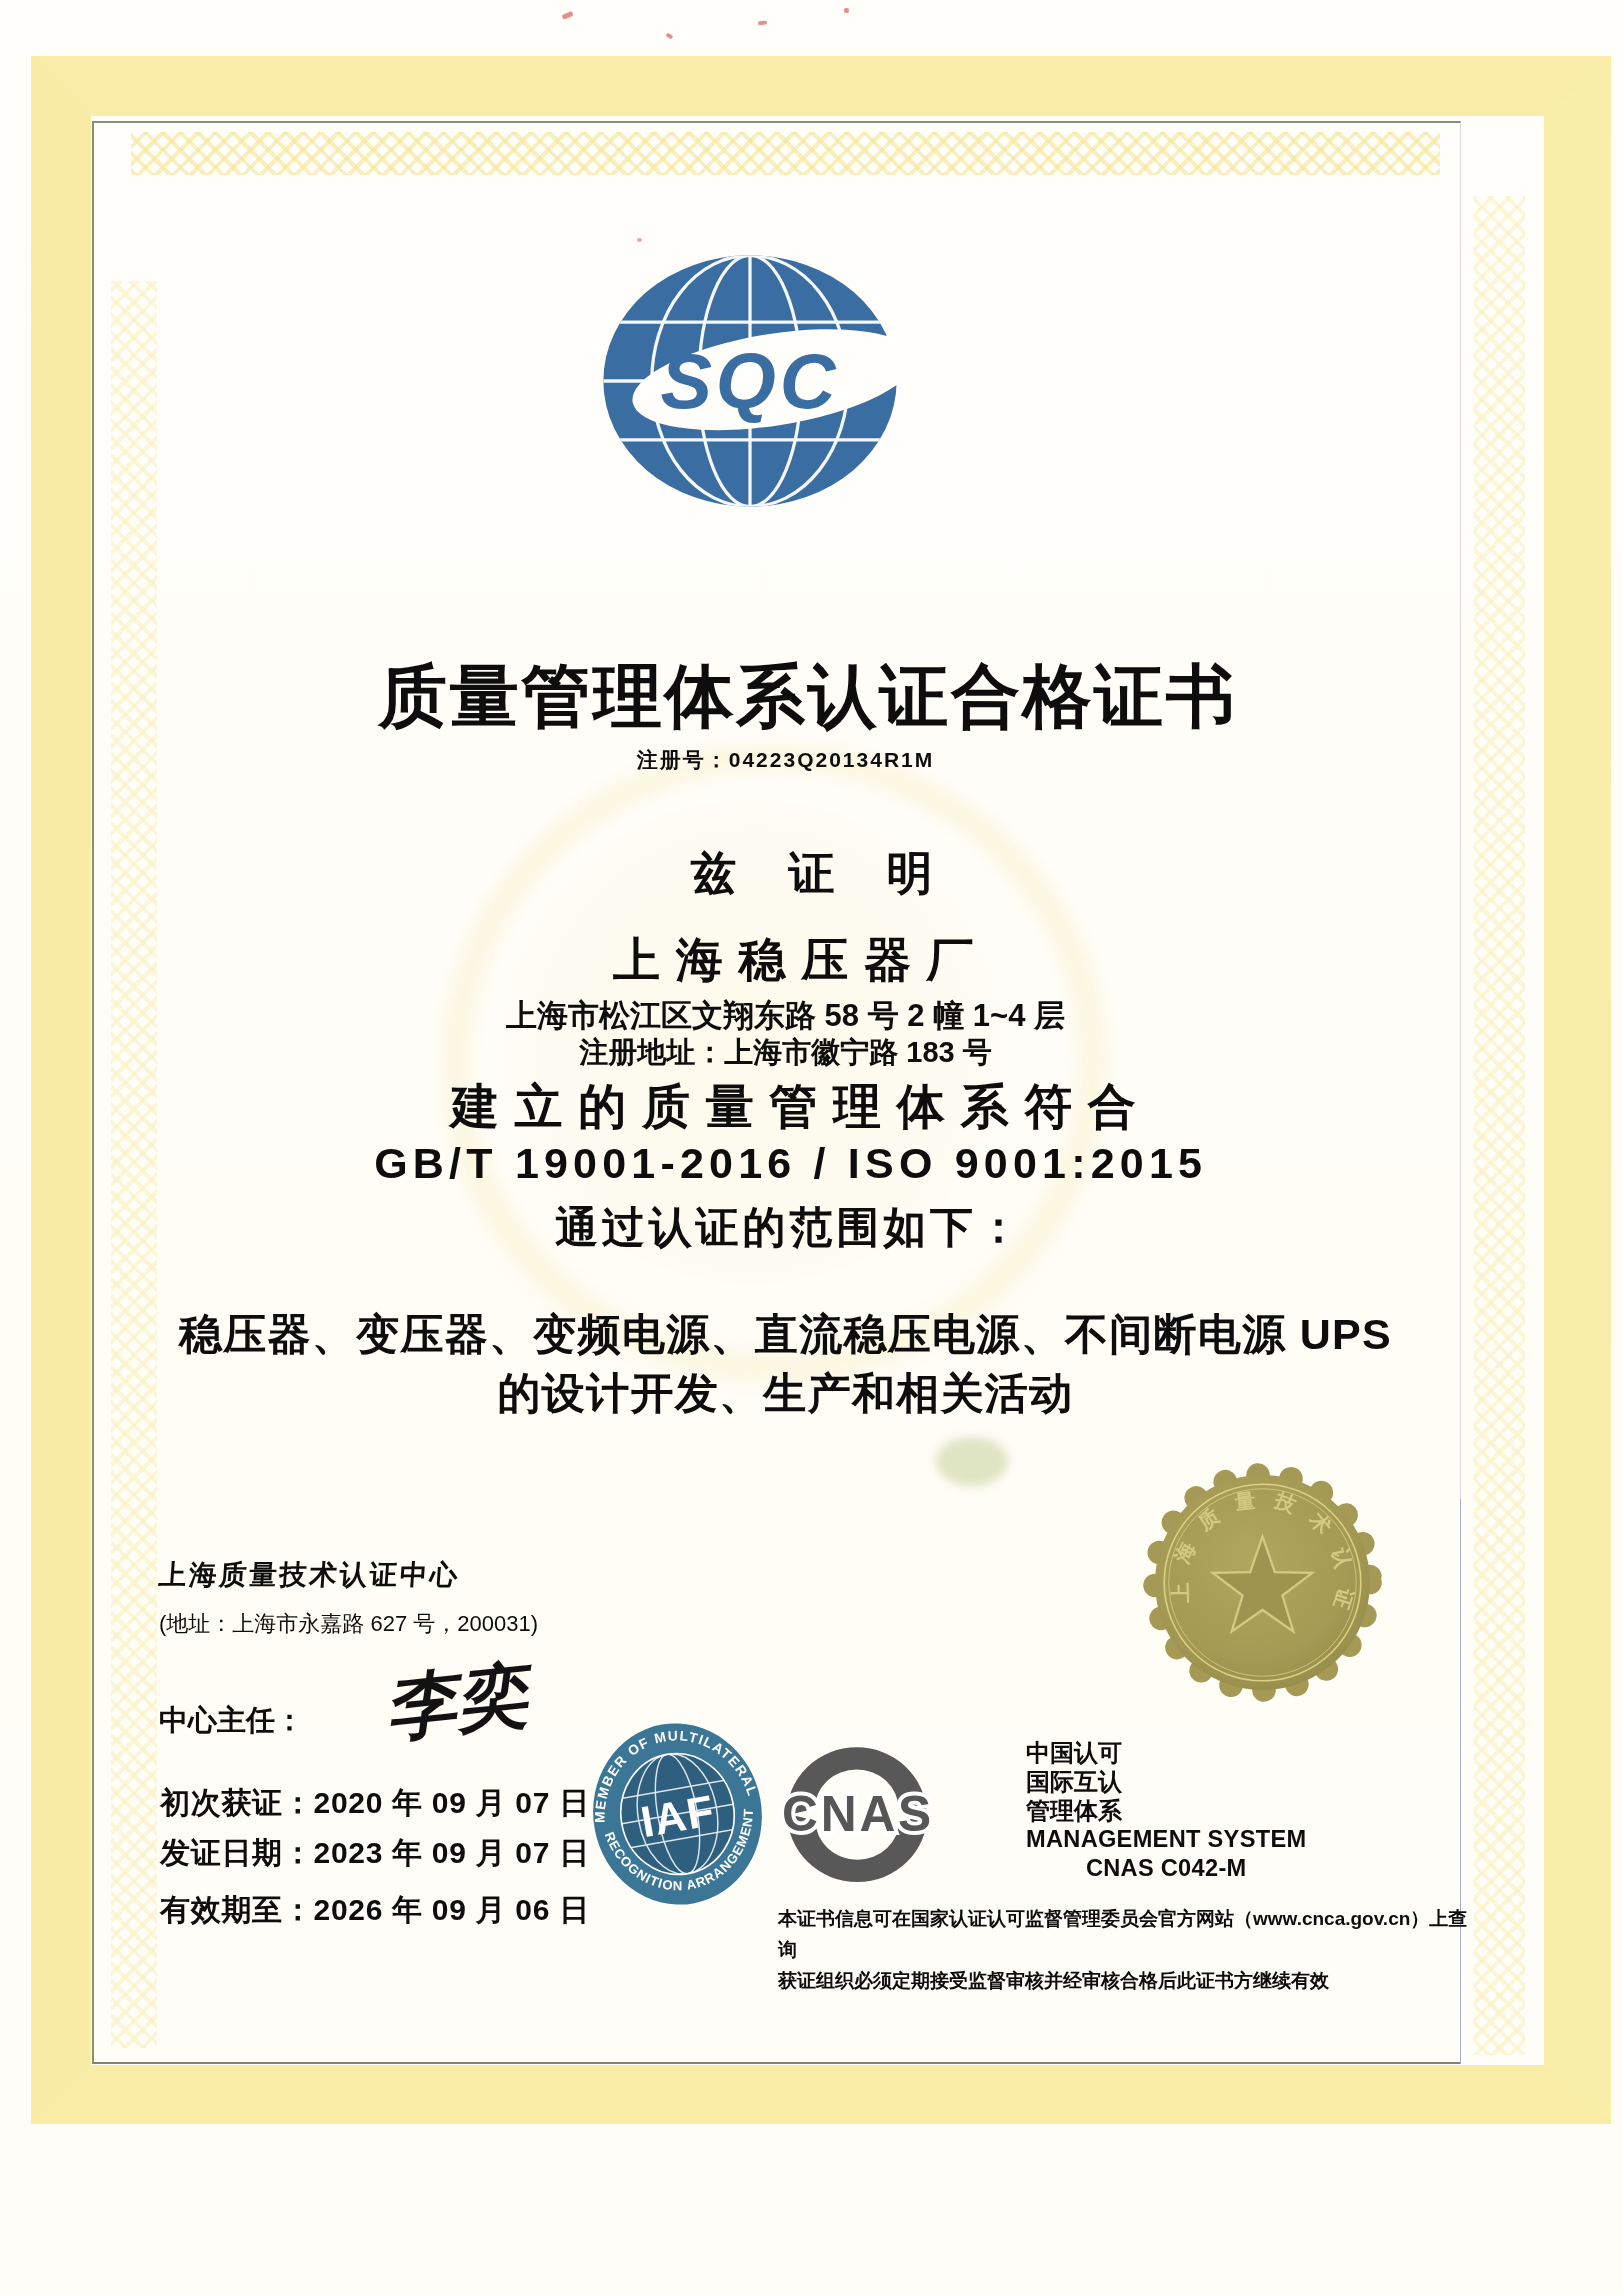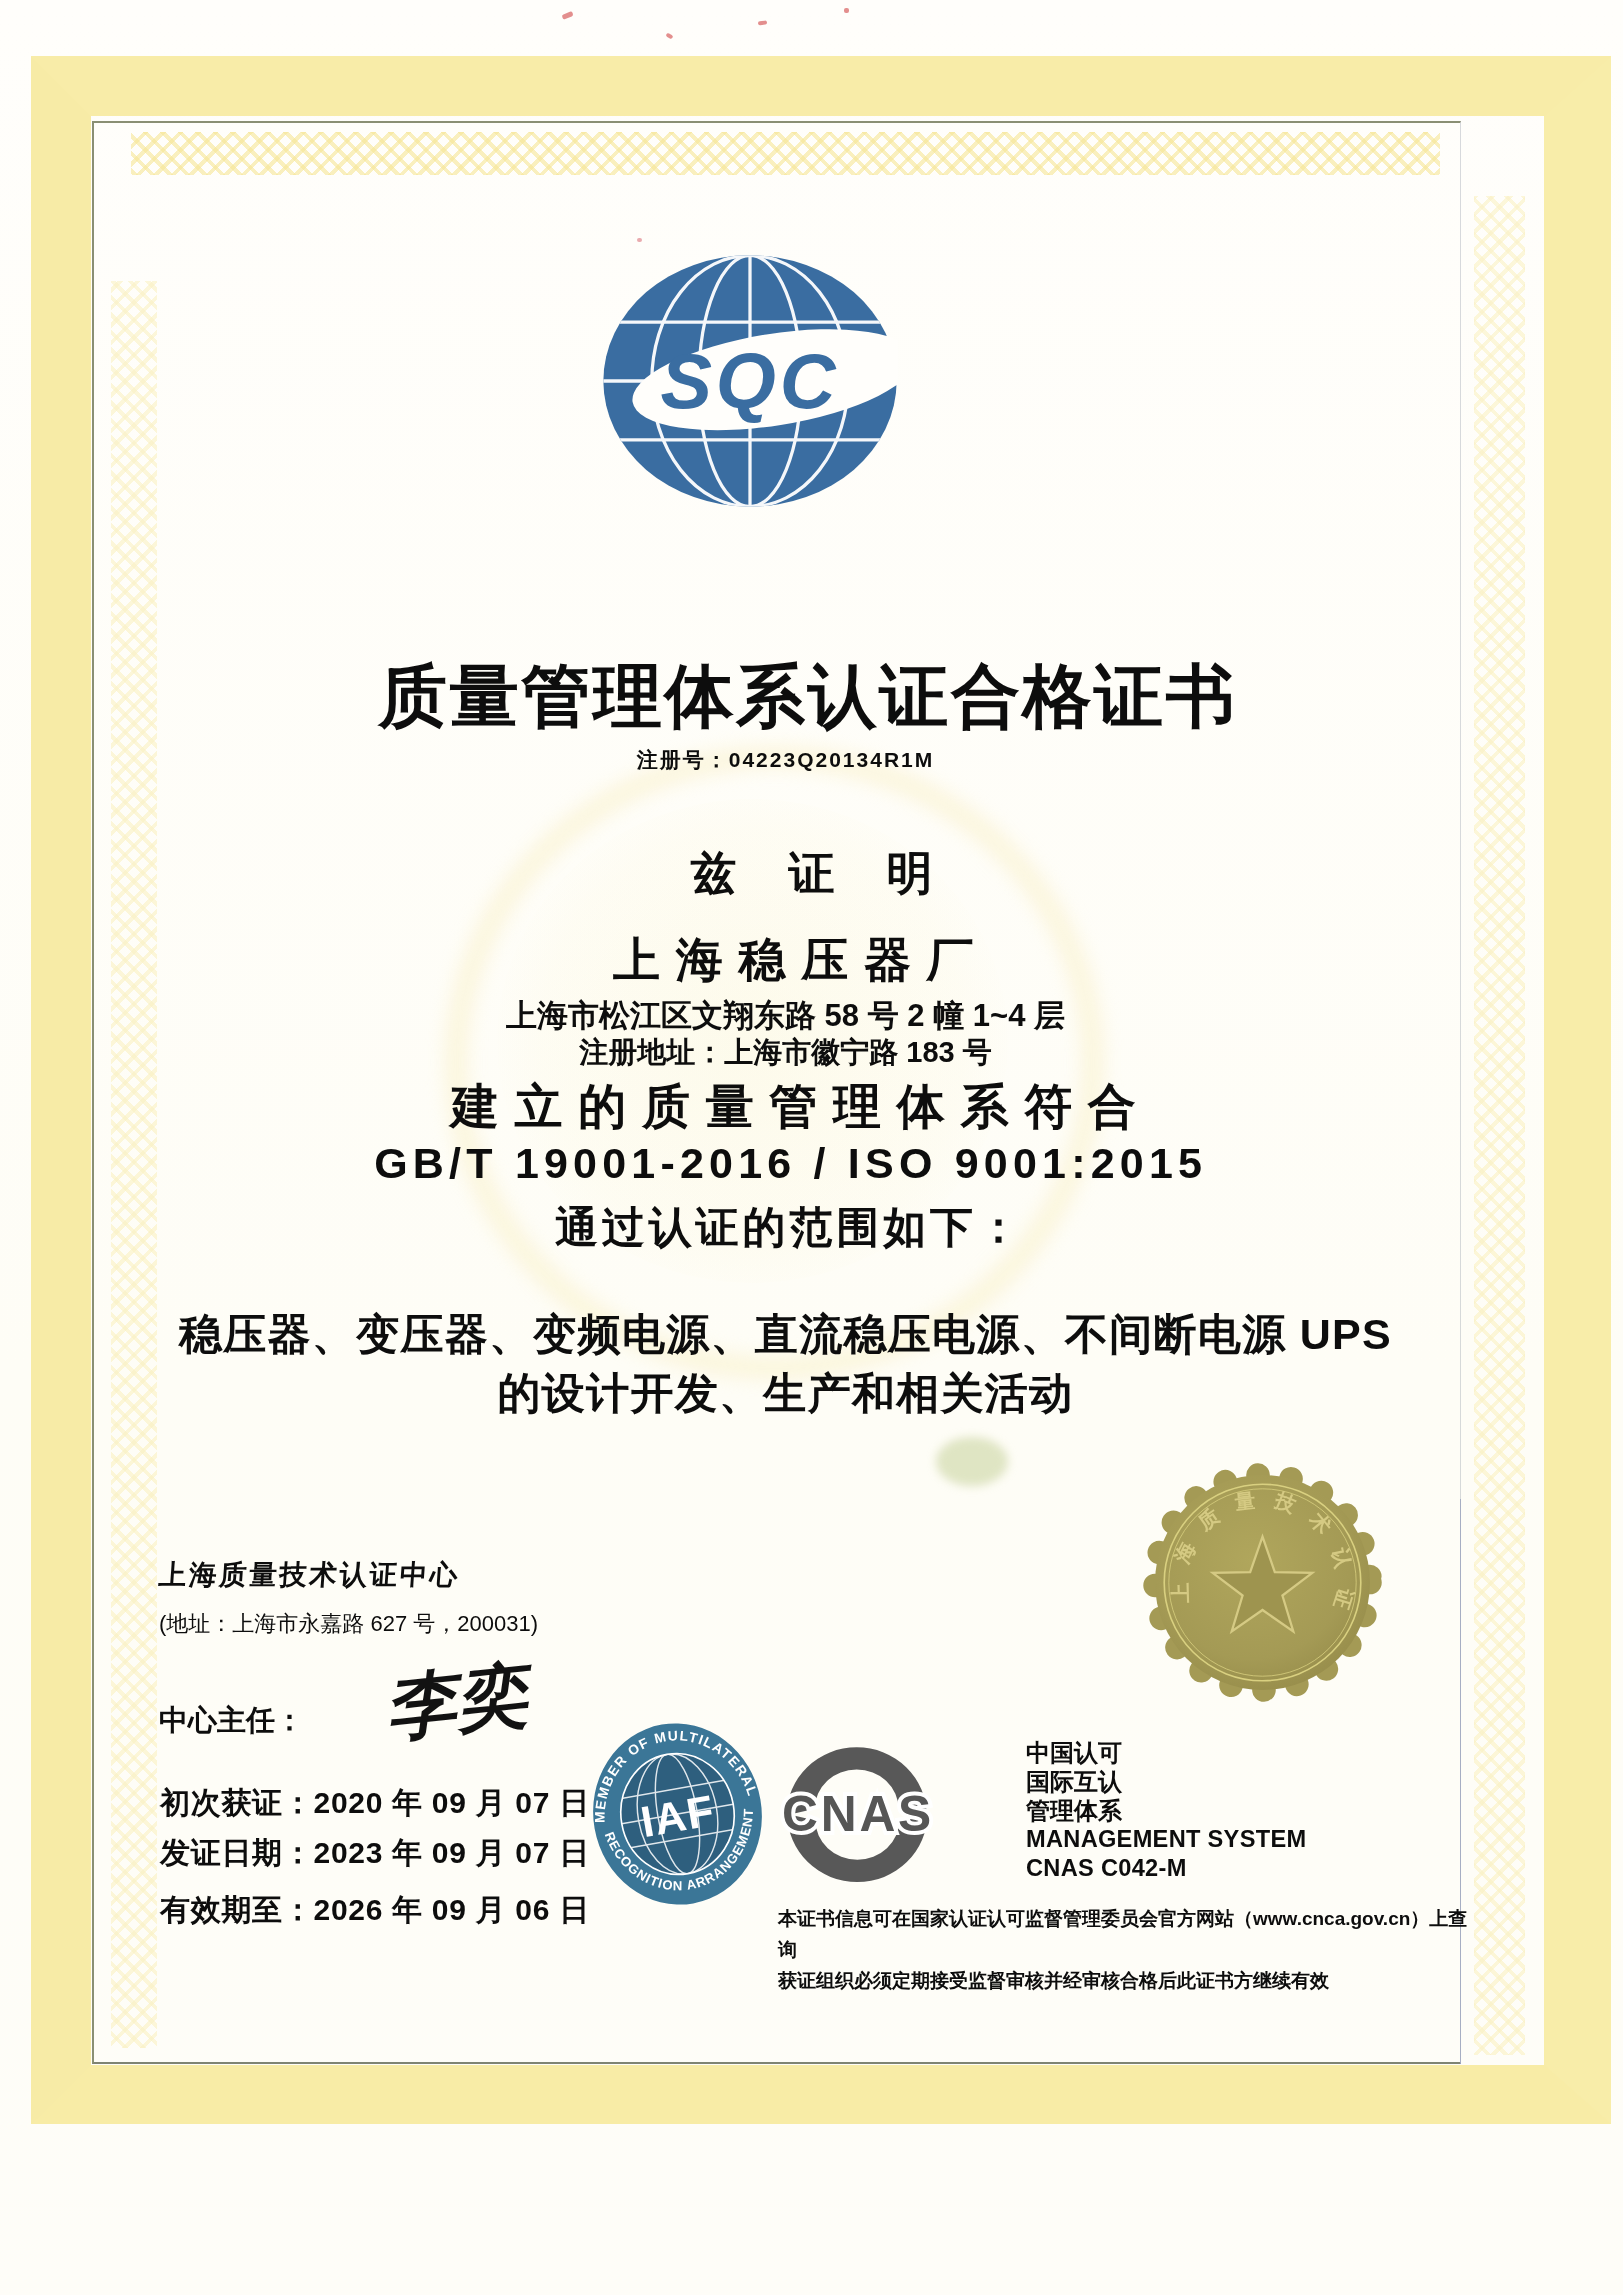--- a/index.html
+++ b/index.html
@@ -71,21 +71,21 @@
   .issuer-name{left:159px;top:1557px;font-size:27.5px;font-weight:800;
     font-family:"Liberation Serif",serif;letter-spacing:2.6px;transform:skewX(-4deg);}
   .issuer-addr{left:159px;top:1609px;font-size:22px;font-weight:500;}
   .director{left:159px;top:1701px;font-size:29px;font-weight:800;
     font-family:"Liberation Serif",serif;}
   .signature{left:385px;top:1655px;font-size:71px;font-weight:700;font-style:italic;
     font-family:"Liberation Serif",serif;transform:rotate(-6deg);color:#121212;}
   .daterow{left:160px;font-size:30px;font-weight:800;letter-spacing:0.7px;}
   .d1{top:1775px;margin-top:8px;} .d2{top:1833px;} .d3{top:1890px;}
   .cnas-block{left:1026px;top:1738px;line-height:29px;font-size:24px;font-weight:800;}
-  .cnas-block .en{font-size:23.6px;letter-spacing:0.3px;}
+  .cnas-block .en{font-size:23.6px;letter-spacing:0.3px;text-align:center;}
   .footnotes{left:778px;top:1903px;width:694px;font-size:19px;font-weight:700;line-height:31px;}
   
   .sqc{left:602px;top:254px;}
   .iaf{left:592px;top:1721px;transform:rotate(-10deg);}
   .cnas-logo{left:780px;top:1725px;}
   .seal{left:1138px;top:1458px;}
 </style>
 </head>
 <body>
 

